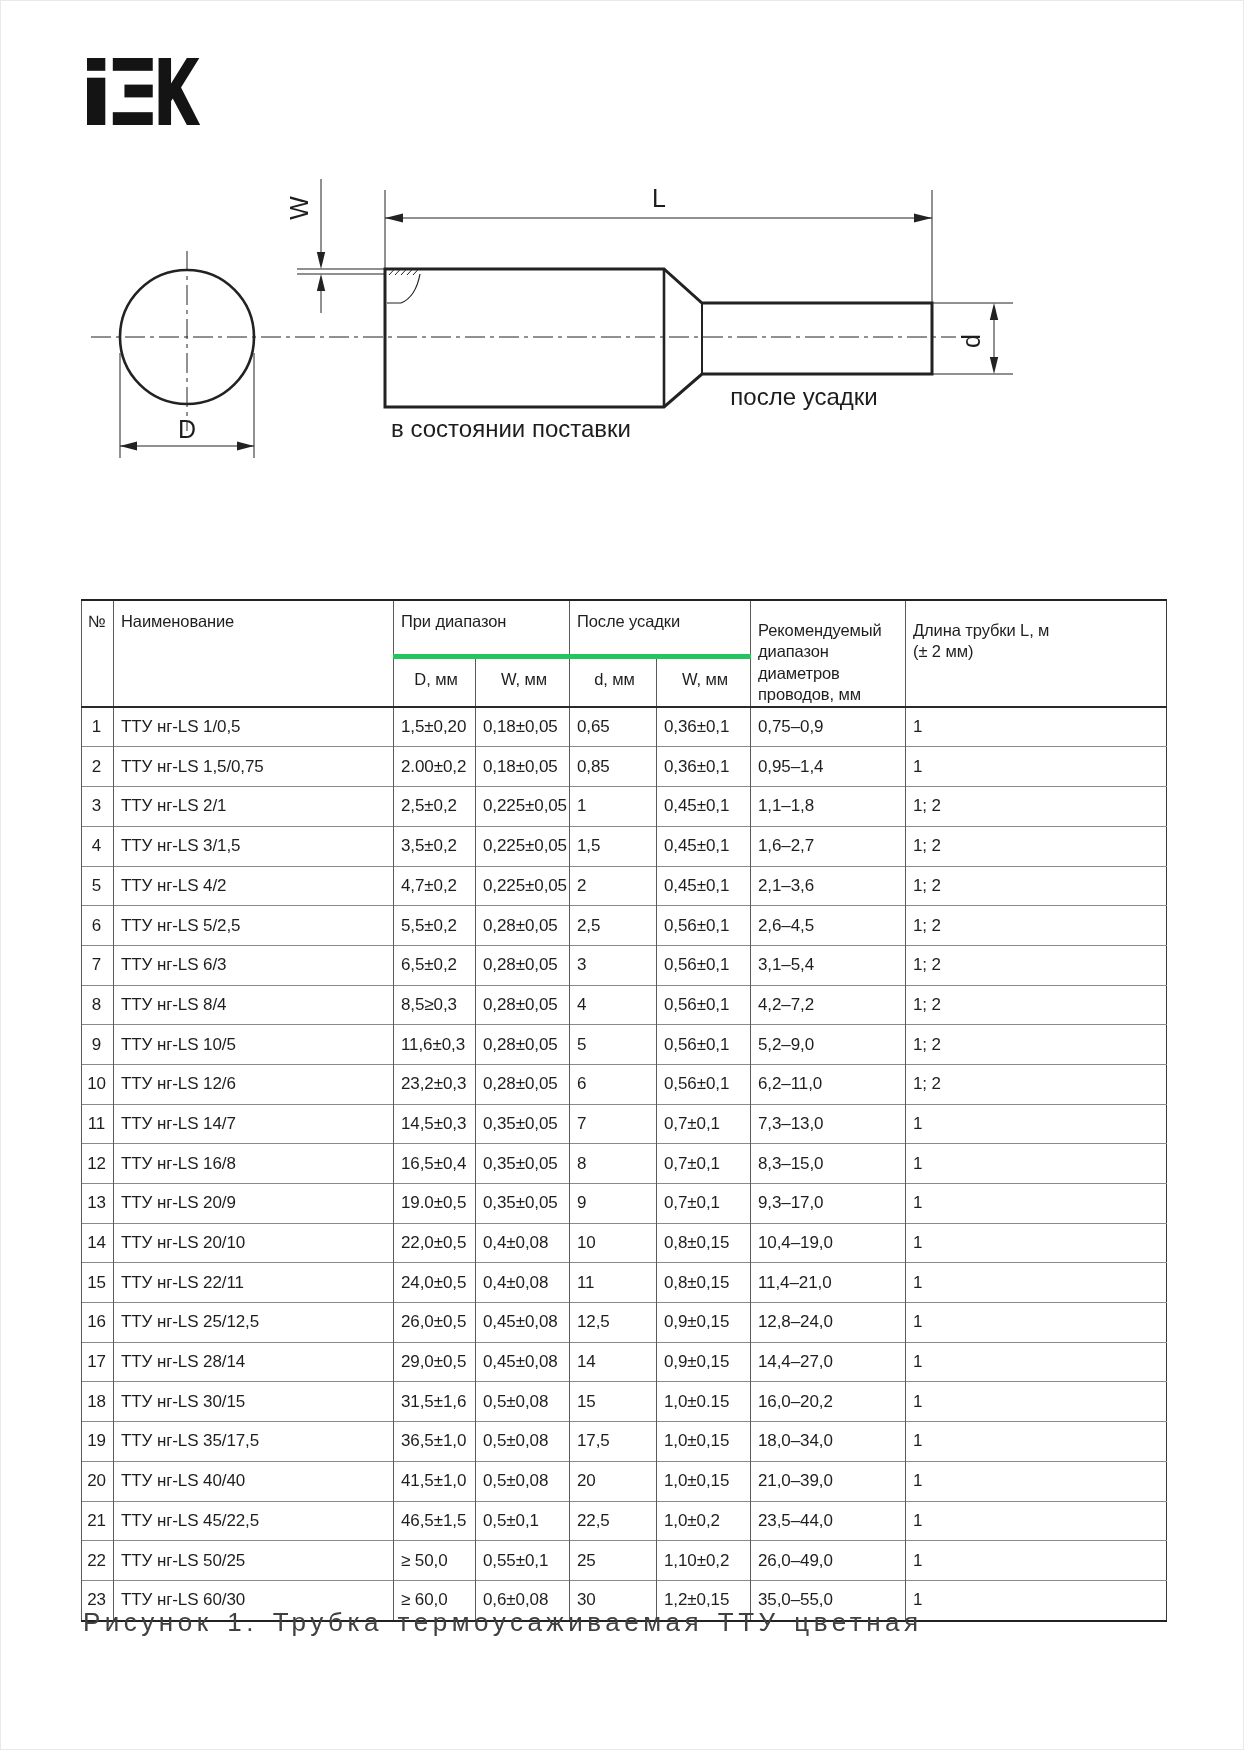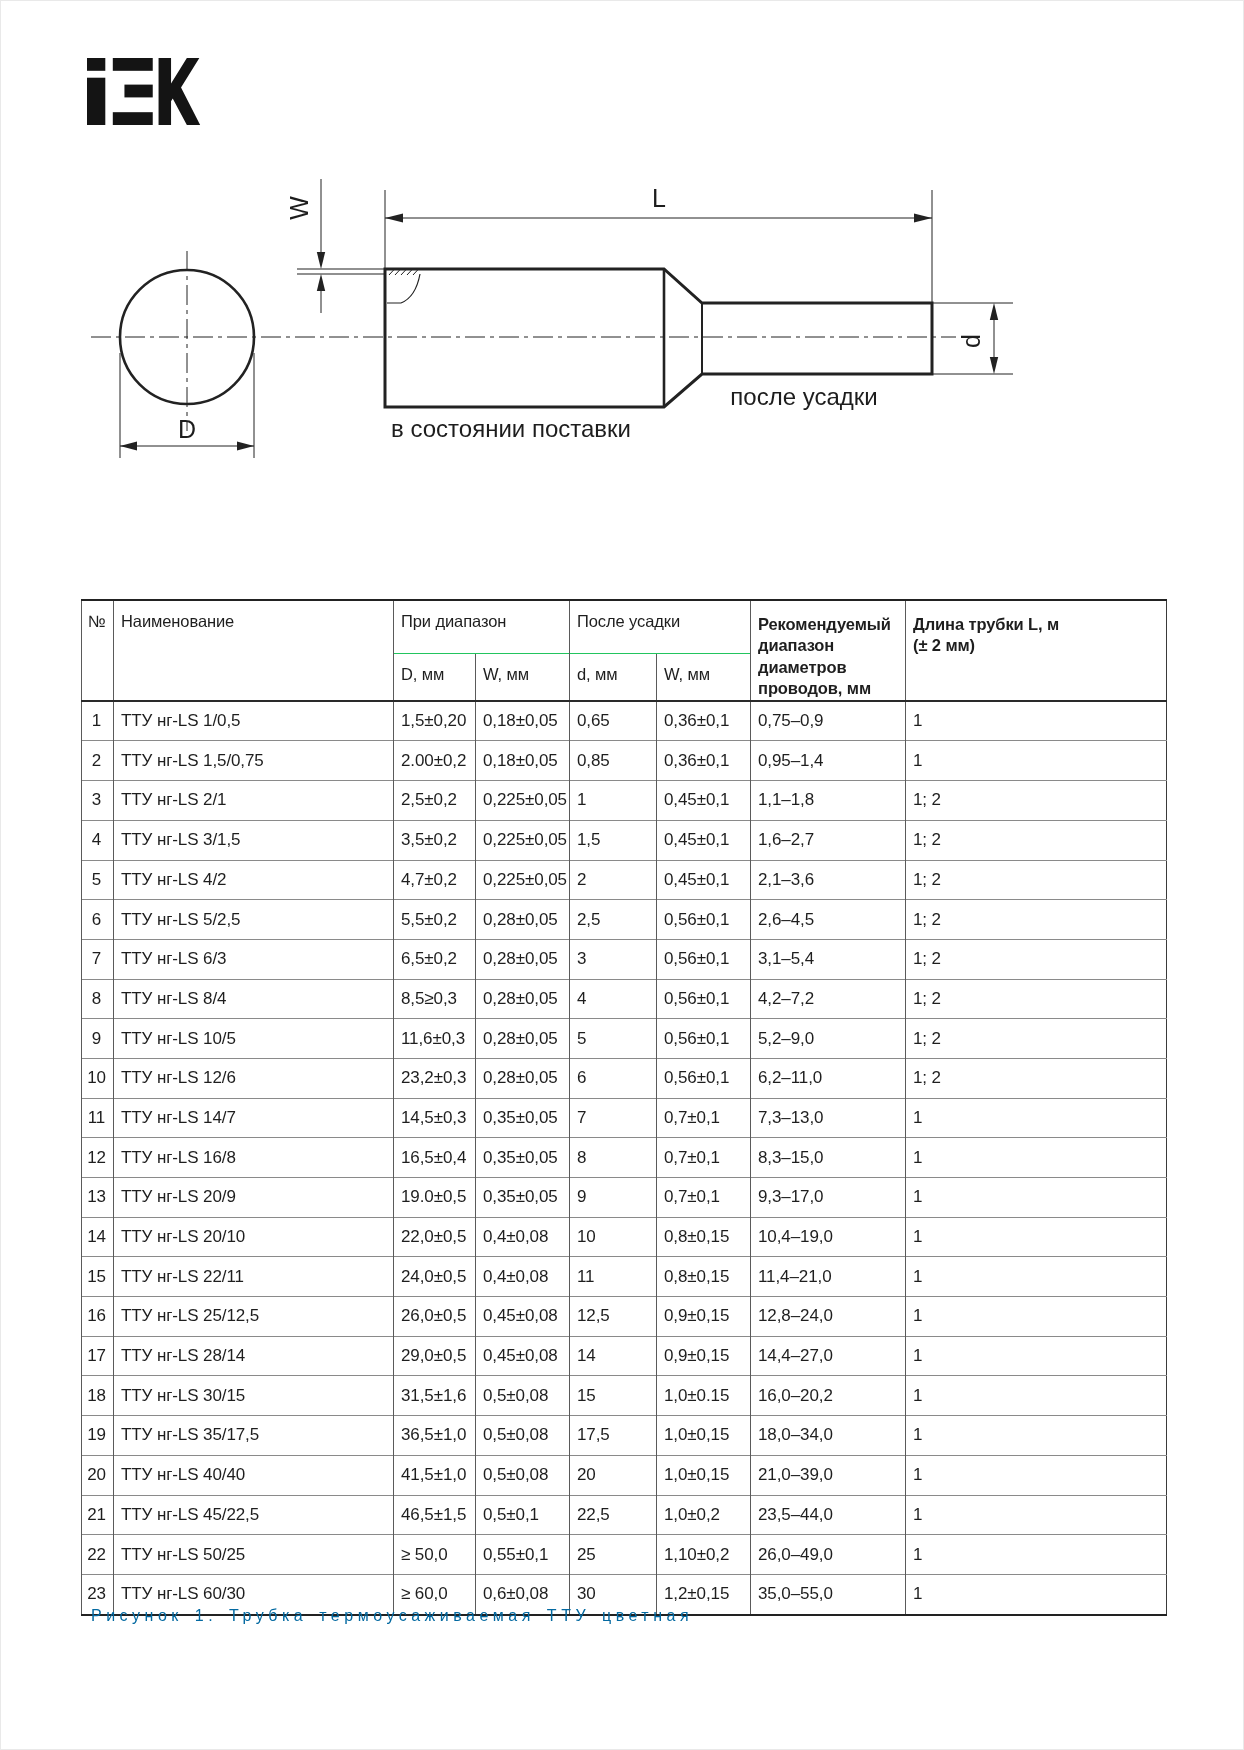--- a/index.html
+++ b/index.html
@@ -11,27 +11,27 @@
   .diagram-svg text{font-family:"Liberation Sans", sans-serif;font-size:24px;fill:#1d1d1d;}
   .diagram-svg .dimlabel{font-size:25px;}
   .spec-table{position:absolute;left:80px;top:598px;width:1085px;
               border-collapse:collapse;table-layout:fixed;
               font-size:16.5px;color:#1e1e1e;letter-spacing:-0.1px;}
   .spec-table{border:1.5px solid #3a3a3a;border-top:2.5px solid #222;border-bottom:2.5px solid #222;}
   .spec-table th,.spec-table td{border-left:1px solid #5a5a5a;font-weight:normal;
               text-align:left;padding:0 4px 0 7px;overflow:hidden;white-space:nowrap;}
   .spec-table thead th{vertical-align:top;padding-top:11px;font-size:16.5px;}
   .spec-table tr.h1 th{height:34px;}
-  .spec-table tr.h2 th{height:28px;border-top:1px solid #22c55e;}
+  .spec-table tr.h2 th{height:28px;border-top:5px solid #22c55e;text-align:center;}
   .spec-table tr.h1 th.nosplit{border-bottom:none;}
   .spec-table thead{border-bottom:2px solid #2a2a2a;}
   .spec-table tbody td{height:38.7px;border-top:1px solid #8a8a8a;vertical-align:middle;font-size:17px;}
   .spec-table .c-num{text-align:center;padding-left:2px;}
-  .spec-table .pre{white-space:pre-line;line-height:1.3;padding-top:13px;font-weight:bold;}
-  .caption{position:absolute;left:90px;top:1606px;font-size:16px;color:#0369a1;
+  .spec-table .pre{white-space:pre-line;line-height:1.3;padding-top:19px;}
+  .caption{position:absolute;left:82px;top:1606px;font-size:26px;color:#404040;
            letter-spacing:4.5px;word-spacing:3px;}
 </style>
 </head>
 <body>
 
 <div class="page">
 
   <svg class="logo-svg" width="114" height="67" viewBox="0 0 137 68" preserveAspectRatio="none">
     <g fill="#141414">
       <rect x="0" y="0" width="22" height="13"></rect>

